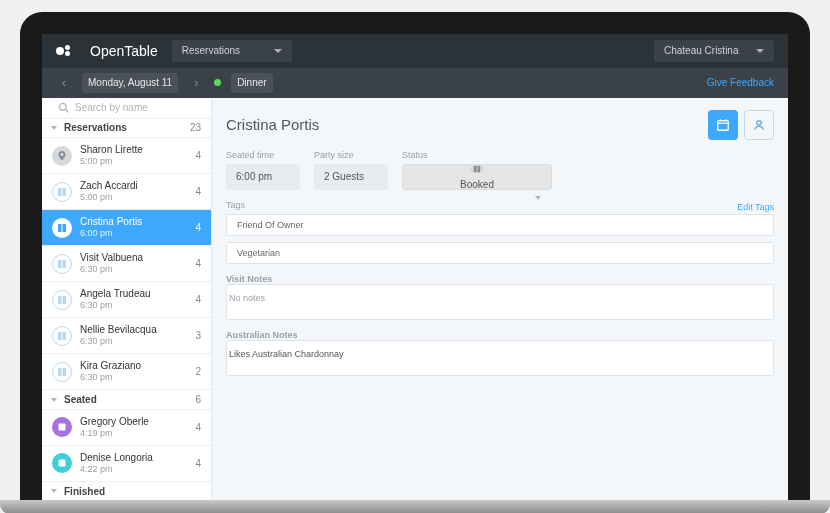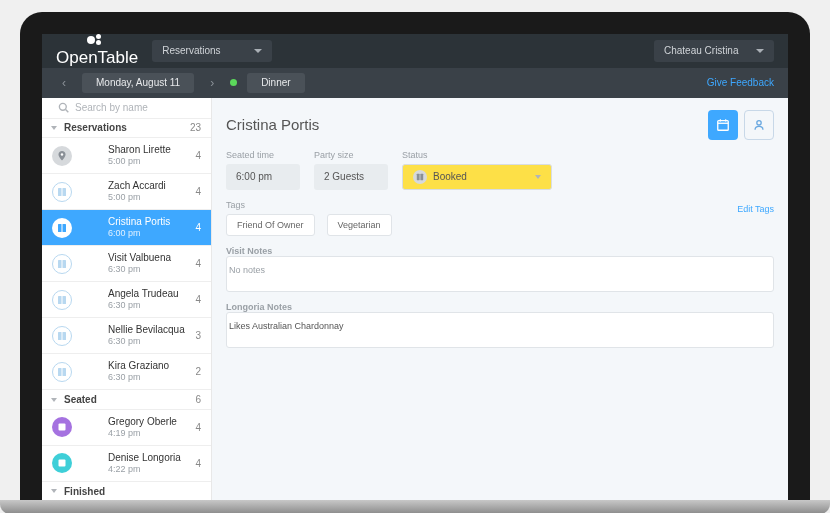--- a/index.html
+++ b/index.html
@@ -1,76 +1,76 @@
 <!DOCTYPE html>
 <html><head>
 <meta charset="utf-8">
 <style>
 * { margin: 0; padding: 0; box-sizing: border-box; font-family: -apple-system, BlinkMacSystemFont, "Segoe UI", Helvetica, Arial, sans-serif; }
 body { background: #f0f0f0; display: flex; align-items: center; justify-content: center; height: 513px; width: 830px; }
 .laptop { width: 790px; height: 490px; background: #1a1a1a; border-radius: 22px 22px 0 0; padding: 22px 22px 0 22px; position: relative; }
 .laptop::after { content: ""; position: absolute; bottom: -12px; left: -20px; right: -20px; height: 14px; background: linear-gradient(#c8c8c8,#8a8a8a); border-radius: 0 0 10px 10px; }
 .screen { width: 100%; height: 100%; background: #fff; overflow: hidden; display: flex; flex-direction: column; font-size: 10px; color: #333; }
 .topbar { background: #2c3338; height: 34px; display: flex; align-items: center; padding: 0 14px; color: #fff; }
-.logo { display: flex; align-items: center; gap: 2px; font-size: 17px; margin-right: 14px; flex-direction: column; }
+.logo { display: flex; align-items: center; gap: 14px; font-size: 14px; margin-right: 14px; }
 .logo-dots { position: relative; width: 20px; height: 12px; }
 .logo-dots span { position: absolute; background: #fff; border-radius: 50%; }
 .logo-dots span:nth-child(1){ width:8px; height:8px; left:0; top:2px; }
 .logo-dots span:nth-child(2){ width:5px; height:5px; left:9px; top:0; }
 .logo-dots span:nth-child(3){ width:5px; height:5px; left:9px; top:6px; }
 .top-dropdown { background: #3a4148; height: 22px; padding: 0 10px; display: flex; align-items: center; justify-content: space-between; border-radius: 3px; min-width: 120px; color: #d0d4d8; font-size: 10px; cursor: pointer; }
 .top-dropdown.right { margin-left: auto; }
 .chev { width: 0; height: 0; border-left: 4px solid transparent; border-right: 4px solid transparent; border-top: 4px solid #aab0b6; }
 .subbar { background: #3a4148; height: 30px; display: flex; align-items: center; padding: 0 14px; gap: 10px; }
 .nav-arrow { color: #8a9097; font-size: 12px; padding: 0 6px; cursor: pointer; }
-.pill { background: #4a5158; color: #e8eaec; height: 20px; padding: 0 14px; border-radius: 3px; display: flex; align-items: center; font-size: 10px; }
+.pill { background: #4a5158; color: #e8eaec; height: 20px; padding: 0 6px; border-radius: 3px; display: flex; align-items: center; font-size: 10px; }
 .dot-green { width: 7px; height: 7px; background: #5bd85b; border-radius: 50%; }
 .feedback { margin-left: auto; color: #3ea8ff; font-size: 10px; cursor: pointer; }
 .content { flex: 1; display: flex; min-height: 0; }
 .sidebar { width: 170px; border-right: 1px solid #e8e8e8; display: flex; flex-direction: column; overflow: hidden; }
 .search { height: 28px; display: flex; align-items: center; padding: 0 16px; gap: 6px; color: #b0b4b9; border-bottom: 1px solid #eee; }
 .search svg { width: 11px; height: 11px; }
 .section-head { height: 26px; display: flex; align-items: center; padding: 0 10px 0 22px; font-weight: 600; font-size: 10px; color: #444; border-bottom: 1px solid #eee; position: relative; }
 .section-head::before { content: ""; position: absolute; left: 9px; width: 0; height: 0; border-left: 3px solid transparent; border-right: 3px solid transparent; border-top: 4px solid #b0b4b9; }
 .section-head .count { margin-left: auto; color: #888; font-weight: 400; }
 .res-item { height: 36px; display: flex; align-items: center; padding: 0 10px; gap: 8px; border-bottom: 1px solid #eee; cursor: pointer; }
 .res-item.selected { background: #3ea8ff; color: #fff; }
 .res-item.selected .sub { color: #e0f0ff; }
 .res-icon { width: 20px; height: 20px; border-radius: 50%; display: flex; align-items: center; justify-content: center; flex-shrink: 0; }
 .res-icon.gray { background: #d6d9dc; color: #8a9097; }
 .res-icon.blue-outline { border: 1px solid #b8d8f0; color: #b8d8f0; }
 .res-icon.white { background: #fff; color: #3ea8ff; }
 .res-icon.purple { background: #a572e0; color: #fff; }
 .res-icon.cyan { background: #3ecfd8; color: #fff; }
 .res-icon svg { width: 10px; height: 10px; }
-.res-text { display: flex; flex-direction: column; line-height: 1.2; flex: 1; min-width: 0; margin-left: 28px; }
+.res-text { display: flex; flex-direction: column; line-height: 1.2; flex: 1; min-width: 0; }
 .res-text .name { font-size: 10px; white-space: nowrap; overflow: hidden; text-overflow: ellipsis; }
 .res-text .sub { font-size: 9px; color: #9aa0a6; }
 .res-count { font-size: 10px; color: #888; }
 .res-item.selected .res-count { color: #fff; }
 .main { flex: 1; background: #f4f7fa; padding: 12px 14px; display: flex; flex-direction: column; gap: 10px; overflow: hidden; }
 .main-head { display: flex; align-items: center; }
 .guest-name { font-size: 15px; color: #555; }
 .head-icons { margin-left: auto; display: flex; gap: 6px; }
 .head-icon { width: 30px; height: 30px; border-radius: 4px; display: flex; align-items: center; justify-content: center; cursor: pointer; }
 .head-icon.active { background: #3ea8ff; color: #fff; }
 .head-icon.outline { border: 1px solid #c8d8e8; color: #6aa8e0; }
 .head-icon svg { width: 14px; height: 14px; }
 .field-row { display: flex; gap: 14px; }
 .field { display: flex; flex-direction: column; gap: 4px; }
 .field-label { font-size: 9px; color: #9aa0a6; }
 .field-box { height: 26px; background: #e8ecef; border-radius: 3px; display: flex; align-items: center; padding: 0 10px; font-size: 10px; color: #555; min-width: 74px; }
-.field-box.status { background: #fde047; border: 1px solid #d8dde2; min-width: 150px; gap: 6px; }
+.field-box.status { background: #e5e5e5; border: 1px solid #d8dde2; min-width: 150px; gap: 6px; flex-direction: column; }
 .status-icon { width: 14px; height: 14px; border-radius: 50%; background: #d6d9dc; display: flex; align-items: center; justify-content: center; color: #8a9097; }
 .status-icon svg { width: 8px; height: 8px; }
 .chev-sm { margin-left: auto; border-left: 3px solid transparent; border-right: 3px solid transparent; border-top: 4px solid #b0b4b9; }
-.tags-row { display: flex; align-items: flex-end; }
+.tags-row { display: flex; align-items: center; }
 .tags-label { font-size: 9px; color: #9aa0a6; margin-bottom: 4px; }
 .edit-tags { margin-left: auto; color: #3ea8ff; font-size: 9px; cursor: pointer; }
-.tag-chips { display: flex; gap: 12px; }
+.tag-chips { display: flex; gap: 6px; flex-direction: column; }
 .chip { background: #fff; border: 1px solid #e0e4e8; border-radius: 3px; height: 22px; padding: 0 10px; display: flex; align-items: center; font-size: 9px; color: #666; }
 .notes-label { font-size: 9px; color: #9aa0a6; font-weight: bold; }
 .notes-box { background: #fff; border: 1px solid #e0e4e8; border-radius: 3px; min-height: 36px; padding: 8px 2px; font-size: 9px; color: #9aa0a6; }
 .notes-box.filled { color: #555; }
 </style>
 </head>
 <body>
 
 <div class="laptop">
 <div class="screen">
@@ -311,20 +311,20 @@
               <div class="chip">Vegetarian</div>
             </div>
       </div>
 
       <div>
         <div class="notes-label">Visit Notes</div>
         <div class="notes-box"><span>No notes</span></div>
       </div>
 
       <div>
-        <div class="notes-label">Longoria Notes</div>
+        <div class="notes-label">Australian Notes</div>
         <div class="notes-box filled"><span>Likes Australian Chardonnay</span></div>
       </div>
     </div>
 
   </div>
 </div>
 </div>
 
 </body></html>

